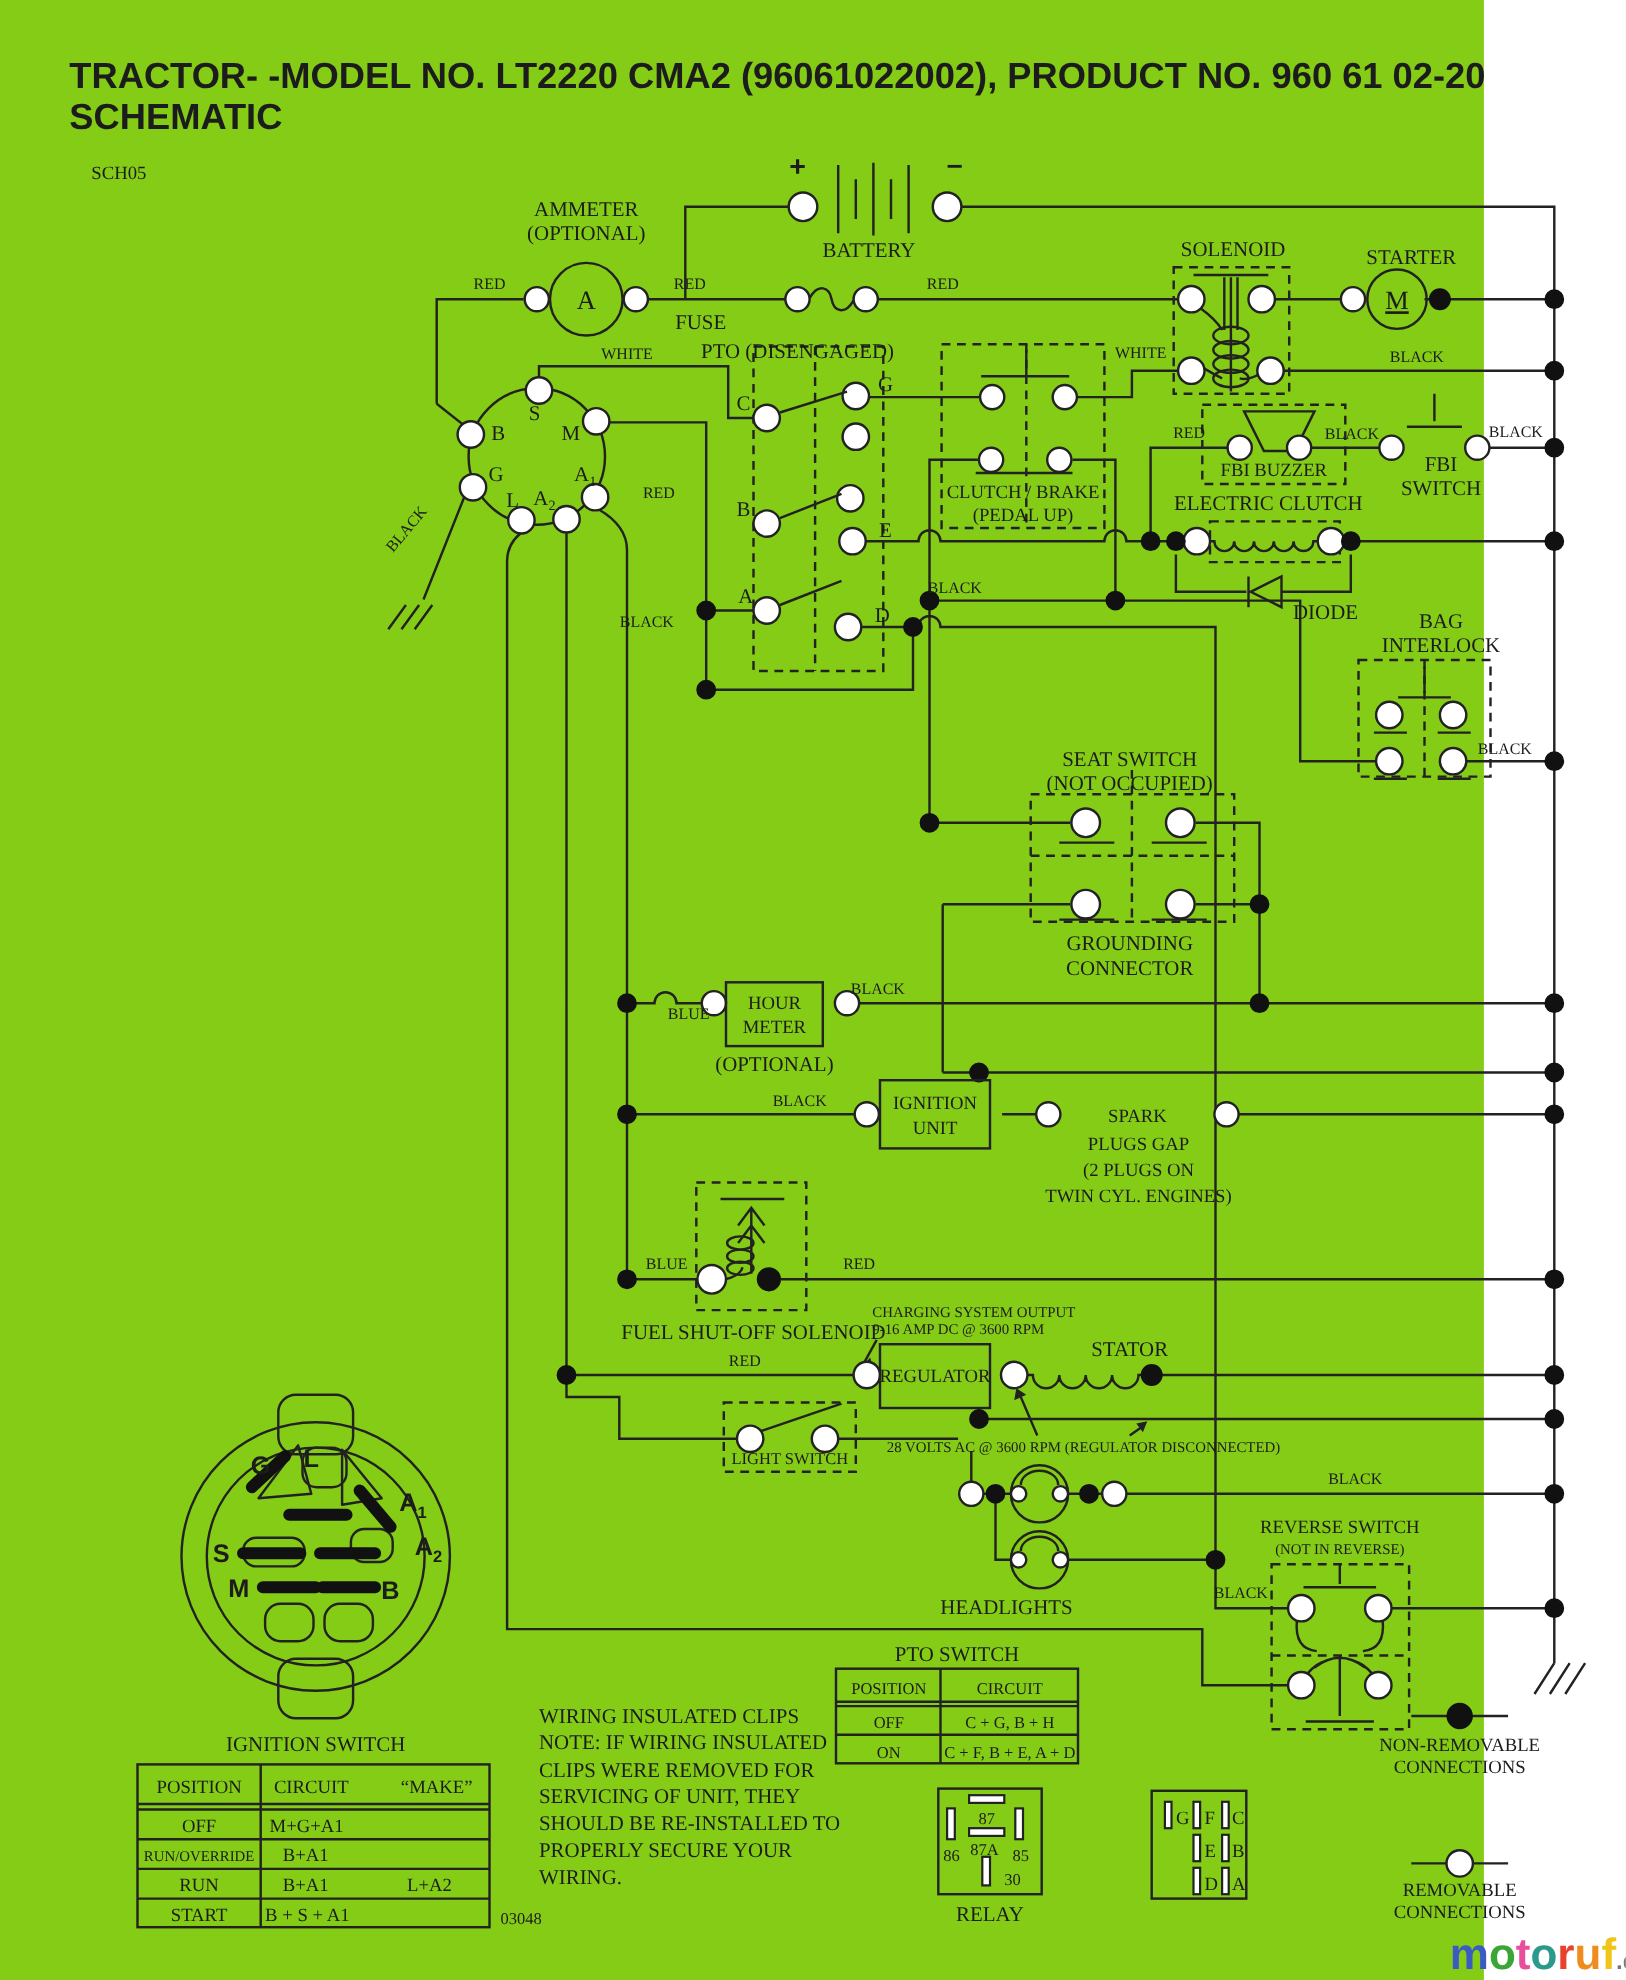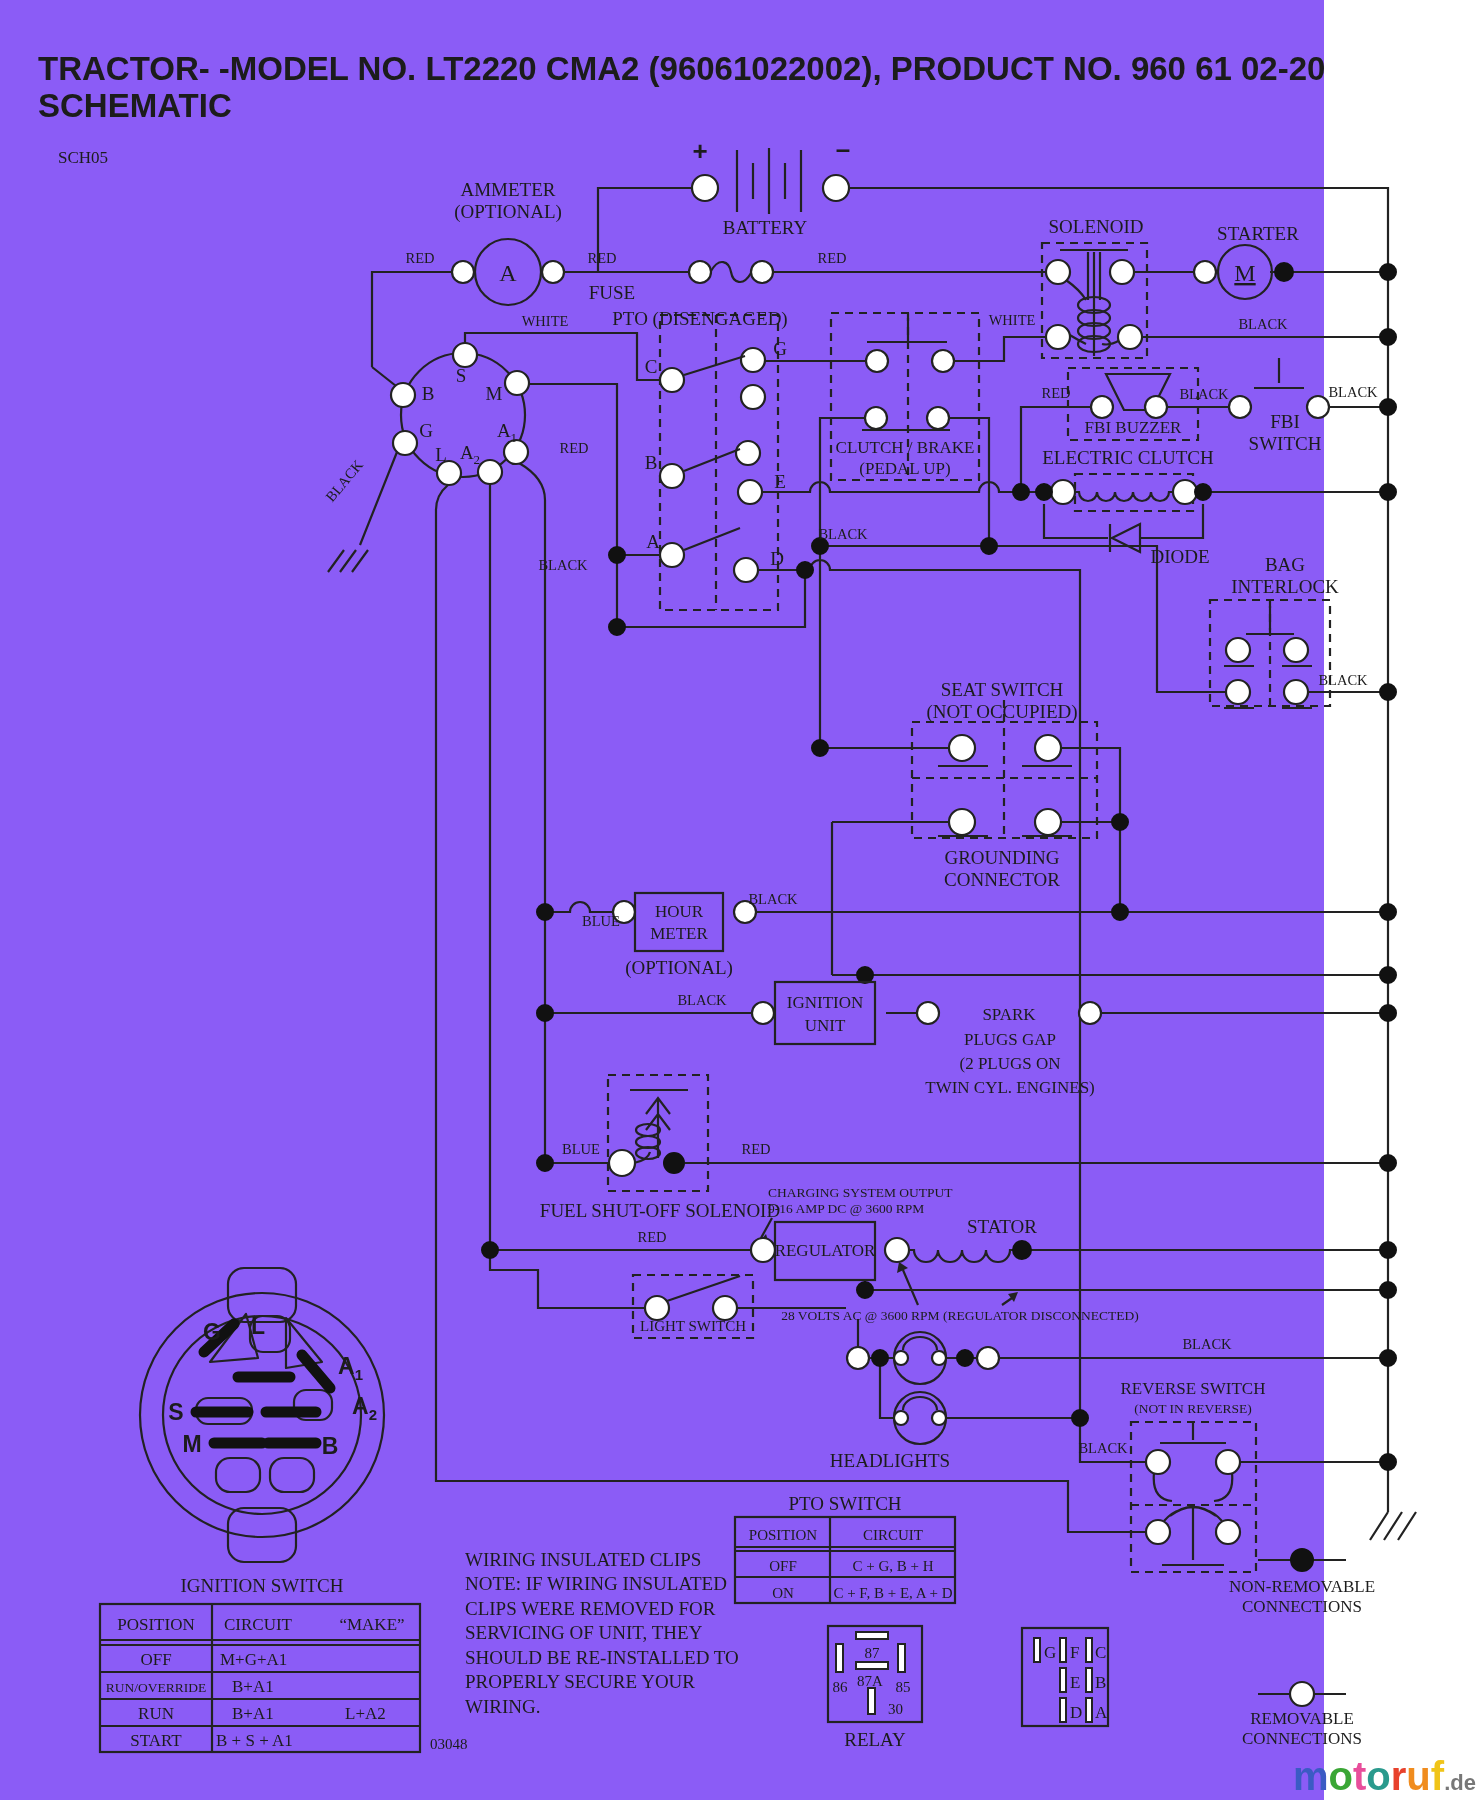--- a/index.html
+++ b/index.html
@@ -1,16 +1,16 @@
 <!DOCTYPE html>
 <html><head>
 <meta charset="utf-8">
 <style>
   html,body{margin:0;padding:0;background:#fff;}
-  .page{position:relative;width:1324px;height:1800px;background:#8b5cf6;}
+  .page{position:relative;width:1324px;height:1800px;background:#84cc16;padding-left:25px;}
   svg{display:block;}
   text{fill:#1c1c1c;}
   .ttl{font-family:"Liberation Sans",sans-serif;font-weight:bold;font-size:33px;}
   .lbl{font-family:"Liberation Serif",serif;font-size:19px;}
   .md{font-family:"Liberation Serif",serif;font-size:17px;}
   .sm{font-family:"Liberation Serif",serif;font-size:15px;}
   .xs{font-family:"Liberation Serif",serif;font-size:13.5px;}
   .wl{font-family:"Liberation Serif",serif;font-size:14.5px;}
   .big{font-family:"Liberation Serif",serif;font-size:24px;}
   .bolds{font-family:"Liberation Sans",sans-serif;font-weight:bold;font-size:23px;}

